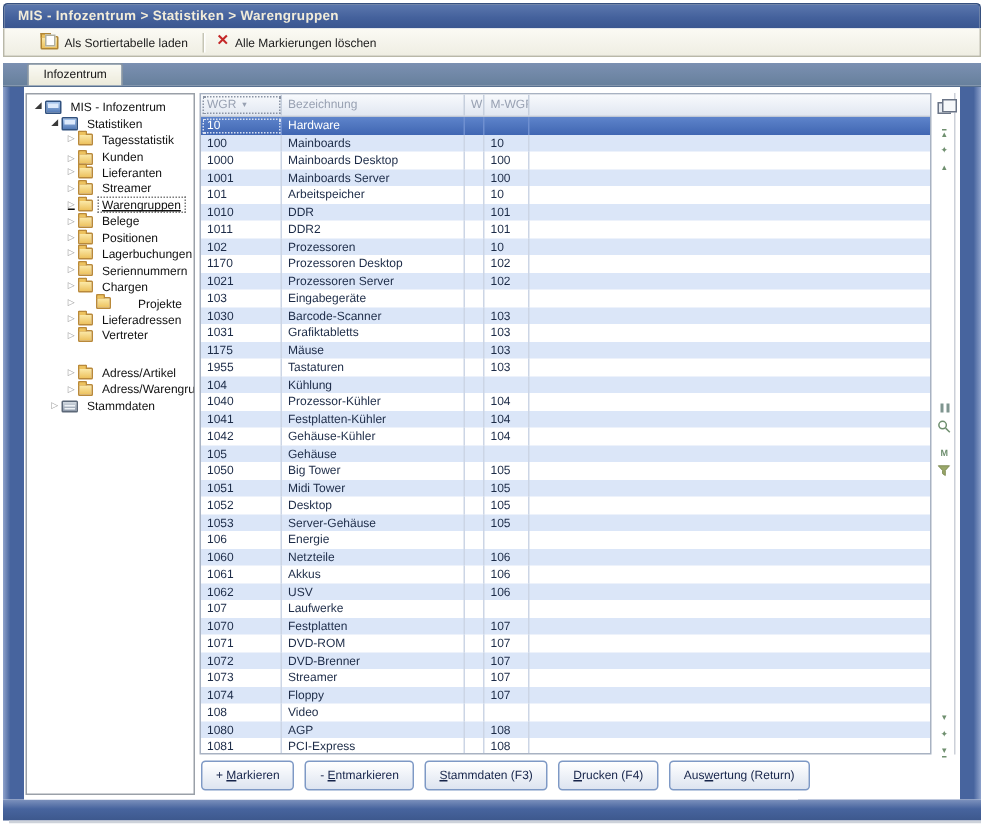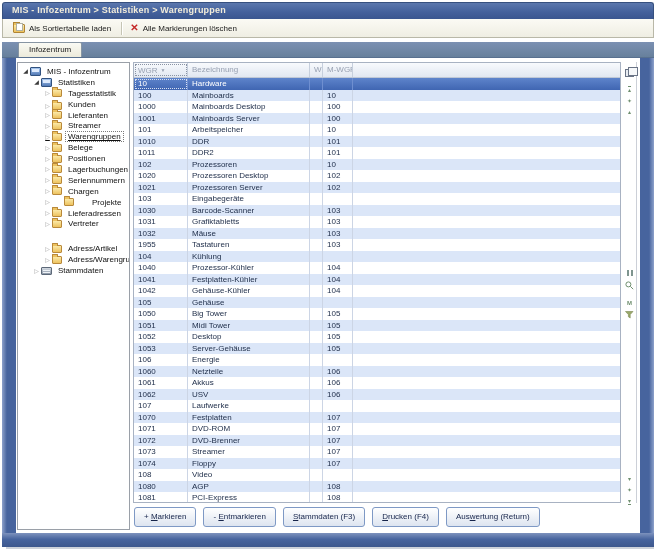--- a/index.html
+++ b/index.html
@@ -11,21 +11,21 @@
   .title-bar { position:absolute; left:2px; top:2px; width:652px; height:17px;
     background:linear-gradient(180deg,#5b77ad 0%,#44619c 55%,#3a568f 100%);
     border:1px solid #36507f; border-bottom:none; border-radius:3px 3px 0 0;
     color:#f2ecda; font-size:9px; font-weight:bold; line-height:15px;
     padding-left:9px; letter-spacing:.2px; }
 
   .toolbar { position:absolute; left:2px; top:19px; width:652px; height:19px;
     background:linear-gradient(180deg,#fbfaf4,#efeee3);
     border-left:1px solid #b9b8a8; border-right:1px solid #b9b8a8;
     border-bottom:1px solid #b9b8a8;
-    display:flex; align-items:center; padding-left:6px; }
+    display:flex; align-items:center; padding-left:20px; }
   .tb-item { display:flex; align-items:center; gap:4px; border:1px solid transparent;
     padding:1px 5px 1px 3px; font-size:8px; color:#1a1a1a; background:transparent; cursor:default; }
   .tb-sep { width:1px; height:13px; background:#c6c5b5; margin:0 4px;
     box-shadow:1px 0 0 #ffffff; }
   .ic-folder-lg { display:inline-block; position:relative; width:12px; height:9px;
     background:linear-gradient(#fce9a6,#ecc15d); border:1px solid #b08534; border-radius:1px; }
   .ic-folder-lg::before { content:""; position:absolute; left:-1px; top:-3px; width:5px;
     height:2px; background:#ecc15d; border:1px solid #b08534; border-bottom:none; }
   .ic-folder-lg::after { content:""; position:absolute; right:1px; top:-2px; width:5px;
     height:6px; background:#fff; border:1px solid #b0b0a0; }
@@ -301,21 +301,21 @@
             <div class="g-cell col-4"></div>
           </div>
           <div class="g-row stripe">
             <div class="g-cell col-0">102</div>
             <div class="g-cell col-1">Prozessoren</div>
             <div class="g-cell col-2"></div>
             <div class="g-cell col-3">10</div>
             <div class="g-cell col-4"></div>
           </div>
           <div class="g-row">
-            <div class="g-cell col-0">1020</div>
+            <div class="g-cell col-0">1170</div>
             <div class="g-cell col-1">Prozessoren Desktop</div>
             <div class="g-cell col-2"></div>
             <div class="g-cell col-3">102</div>
             <div class="g-cell col-4"></div>
           </div>
           <div class="g-row stripe">
             <div class="g-cell col-0">1021</div>
             <div class="g-cell col-1">Prozessoren Server</div>
             <div class="g-cell col-2"></div>
             <div class="g-cell col-3">102</div>
@@ -336,21 +336,21 @@
             <div class="g-cell col-4"></div>
           </div>
           <div class="g-row">
             <div class="g-cell col-0">1031</div>
             <div class="g-cell col-1">Grafiktabletts</div>
             <div class="g-cell col-2"></div>
             <div class="g-cell col-3">103</div>
             <div class="g-cell col-4"></div>
           </div>
           <div class="g-row stripe">
-            <div class="g-cell col-0">1032</div>
+            <div class="g-cell col-0">1175</div>
             <div class="g-cell col-1">Mäuse</div>
             <div class="g-cell col-2"></div>
             <div class="g-cell col-3">103</div>
             <div class="g-cell col-4"></div>
           </div>
           <div class="g-row">
             <div class="g-cell col-0">1955</div>
             <div class="g-cell col-1">Tastaturen</div>
             <div class="g-cell col-2"></div>
             <div class="g-cell col-3">103</div>

